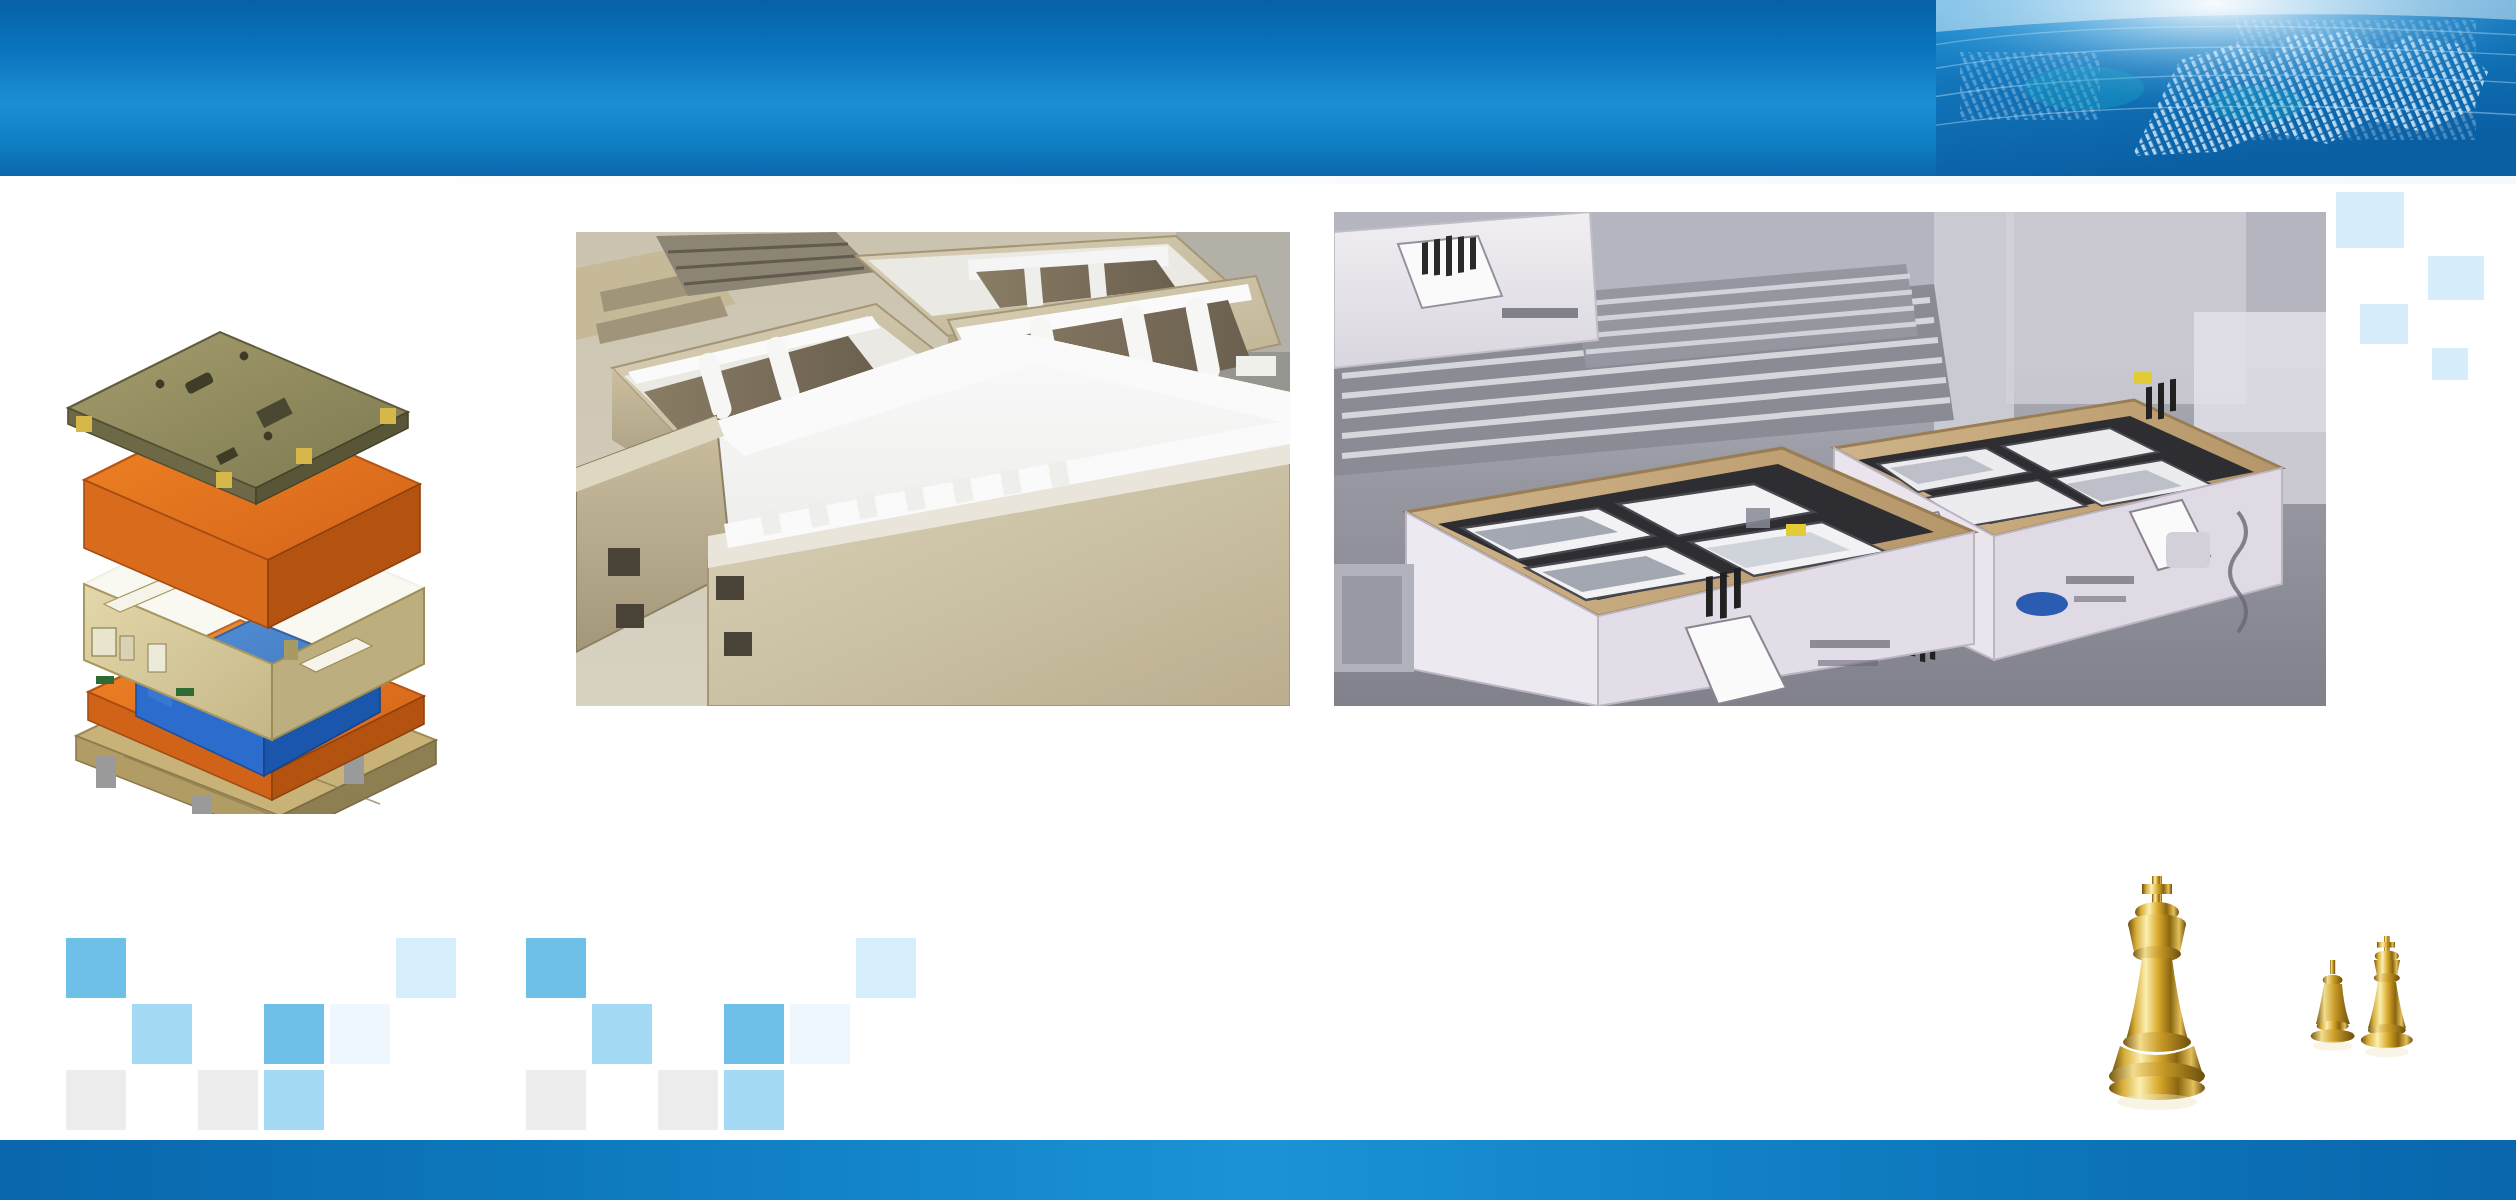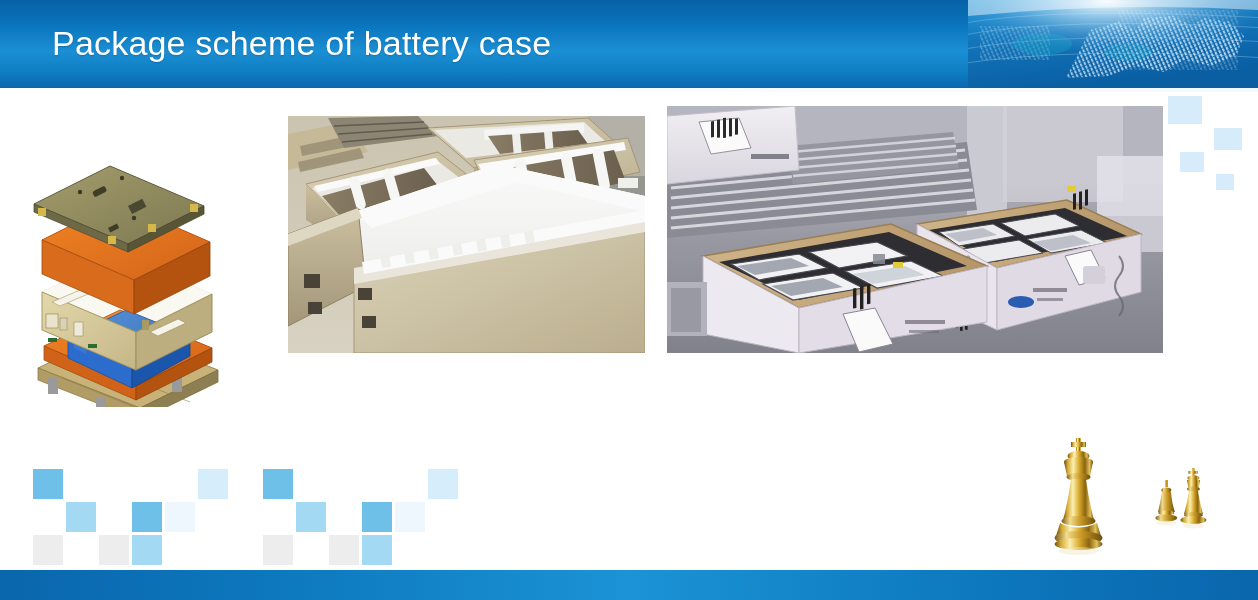--- a/index.html
+++ b/index.html
@@ -101,21 +101,20 @@
           <rect x="150" y="10" width="120" height="60" fill="url(#halftone)" opacity="0.5"></rect>
         </g>
 
         <ellipse cx="74" cy="44" rx="30" ry="11" fill="#17a8c6" opacity="0.35"></ellipse>
         <ellipse cx="160" cy="52" rx="24" ry="9" fill="#17a8c6" opacity="0.30"></ellipse>
 
         <rect width="290" height="88" fill="url(#glow)"></rect>
         <path d="M0 0 H290 V10 Q150 2 0 16 Z" fill="#ffffff" opacity="0.45"></path>
       </svg>
     </div>
-    <div class="header-title">Package scheme of battery case</div>
   </div>
   <div class="header-underline"></div>
 
   <div class="topdecor">
     <i style="left:10px;top:4px;width:34px;height:28px;"></i>
     <i style="left:56px;top:36px;width:28px;height:22px;"></i>
     <i style="left:22px;top:60px;width:24px;height:20px;"></i>
     <i style="left:58px;top:82px;width:18px;height:16px;"></i>
   </div>
 

